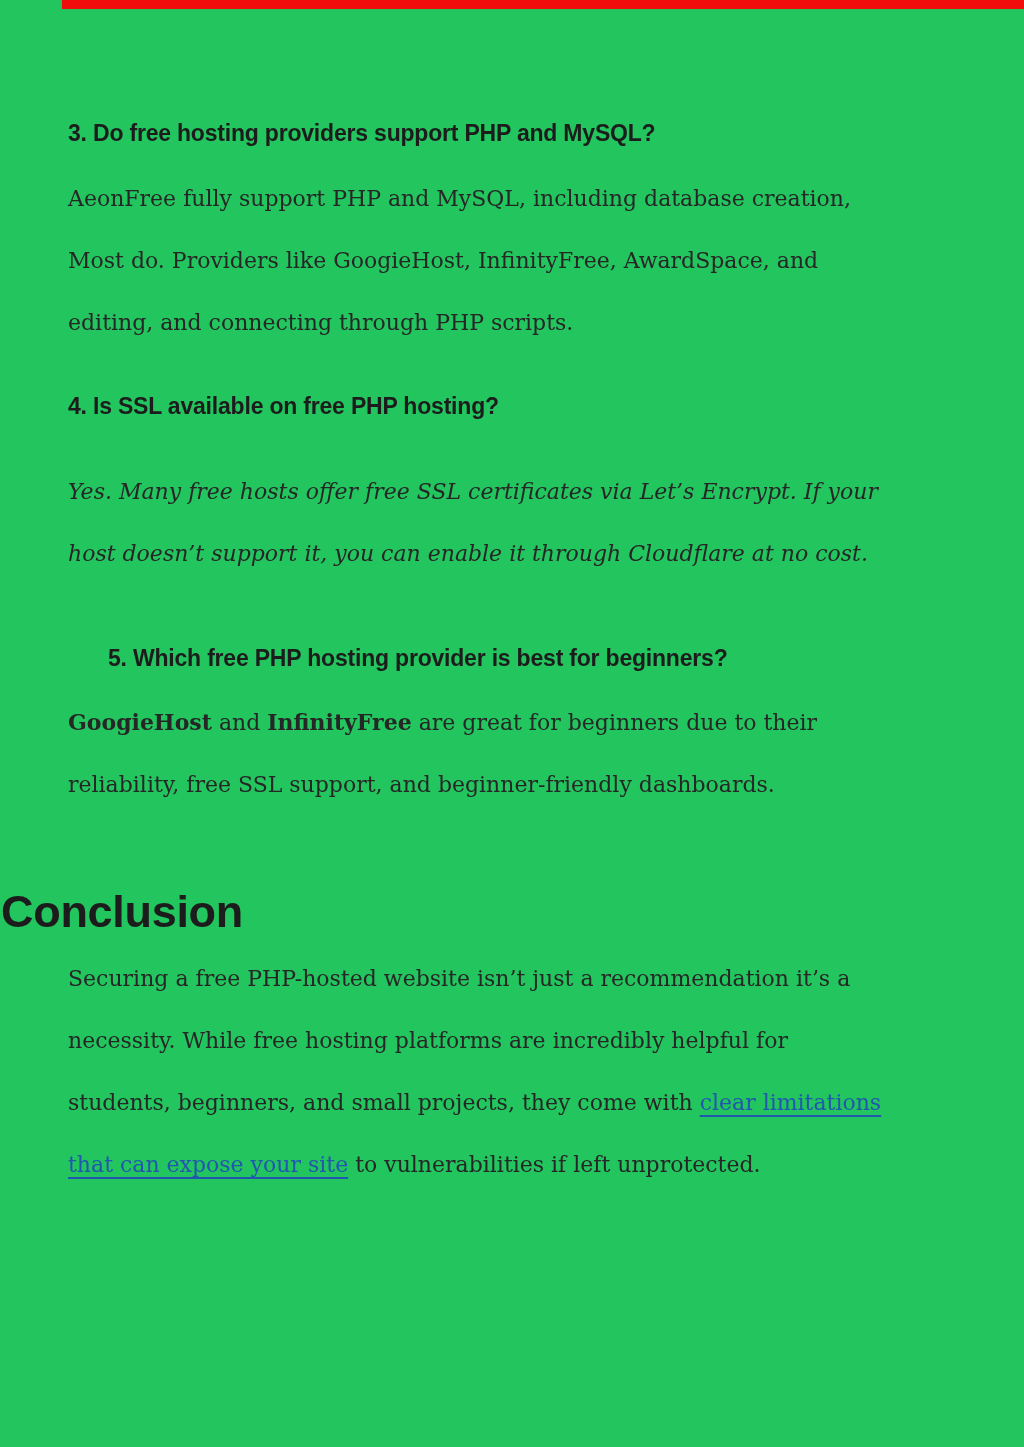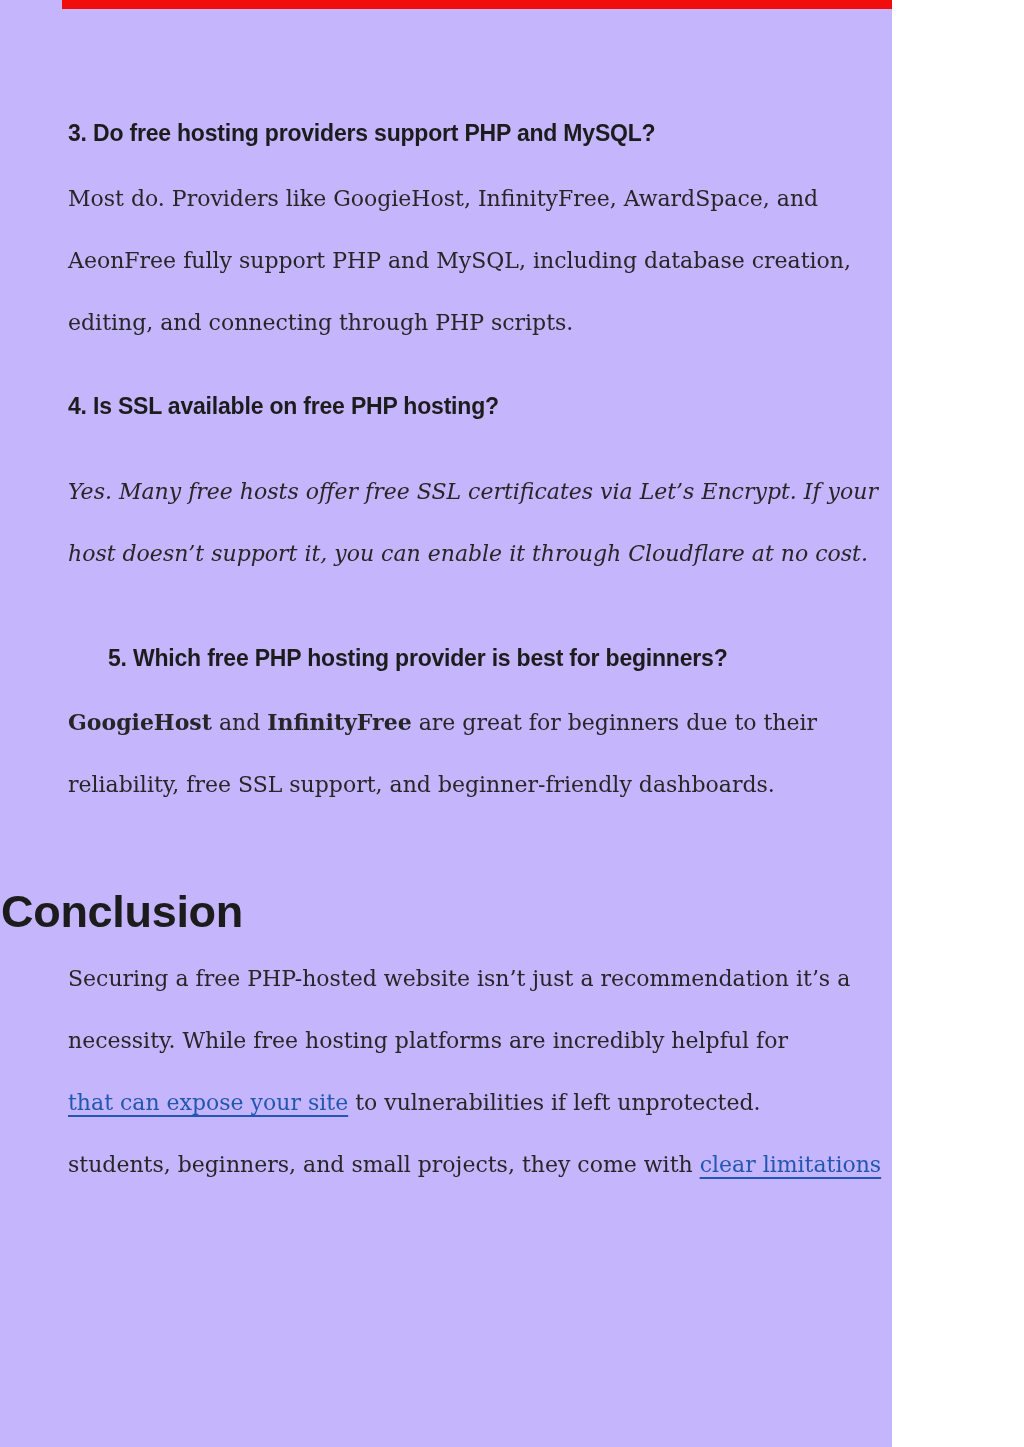--- a/index.html
+++ b/index.html
@@ -2,23 +2,23 @@
 <html><head>
 <meta charset="utf-8">
 <style>
   html, body {
     margin: 0;
     padding: 0;
     background: #ffffff;
   }
   .page {
     position: relative;
-    width: 892px;
+    width: 1024px;
     height: 1447px;
-    background: #c4b5fd;
+    background: #22c55e;
     overflow: hidden;
     font-family: "DejaVu Serif", serif;
   }
   .top-bar {
     position: absolute;
     top: 0;
     left: 62px;
     width: 962px;
     height: 9px;
     background: #f20d0d;
@@ -73,22 +73,22 @@
 </head>
 <body>
 
 <div class="page">
 
   <div class="top-bar" style="background-color: rgb(242, 13, 13);"></div>
 
   <div class="faq-heading" id="h-q3">3. Do free hosting providers support PHP and MySQL?</div>
 
   <div class="para" id="p-q3">
+    <div class="line">AeonFree fully support PHP and MySQL, including database creation,</div>
     <div class="line">Most do. Providers like GoogieHost, InfinityFree, AwardSpace, and</div>
-    <div class="line">AeonFree fully support PHP and MySQL, including database creation,</div>
     <div class="line">editing, and connecting through PHP scripts.</div>
   </div>
 
   <div class="faq-heading" id="h-q4">4. Is SSL available on free PHP hosting?</div>
 
   <div class="para" id="p-q4">
     <div class="line">Yes. Many free hosts offer free SSL certificates via Let’s Encrypt. If your</div>
     <div class="line">host doesn’t support it, you can enable it through Cloudflare at no cost.</div>
   </div>
 
@@ -100,20 +100,20 @@
     </div>
     <div class="line">reliability, free SSL support, and beginner-friendly dashboards.</div>
   </div>
 
   <div class="conclusion-heading" id="h-conclusion">Conclusion</div>
 
   <div class="para" id="p-conclusion">
     <div class="line">Securing a free PHP-hosted website isn’t just a recommendation it’s a</div>
     <div class="line">necessity. While free hosting platforms are incredibly helpful for</div>
     <div class="line">
-      <a class="doc-link" style="color: rgb(34, 87, 176);">that can expose your site</a><span> to vulnerabilities if left unprotected.</span>
+      <span>students, beginners, and small projects, they come with </span><a class="doc-link" style="color: rgb(34, 87, 176);">clear limitations</a>
     </div>
     <div class="line">
-      <span>students, beginners, and small projects, they come with </span><a class="doc-link" style="color: rgb(34, 87, 176);">clear limitations</a>
+      <a class="doc-link" style="color: rgb(34, 87, 176);">that can expose your site</a><span> to vulnerabilities if left unprotected.</span>
     </div>
   </div>
 
 </div>
 
 </body></html>

